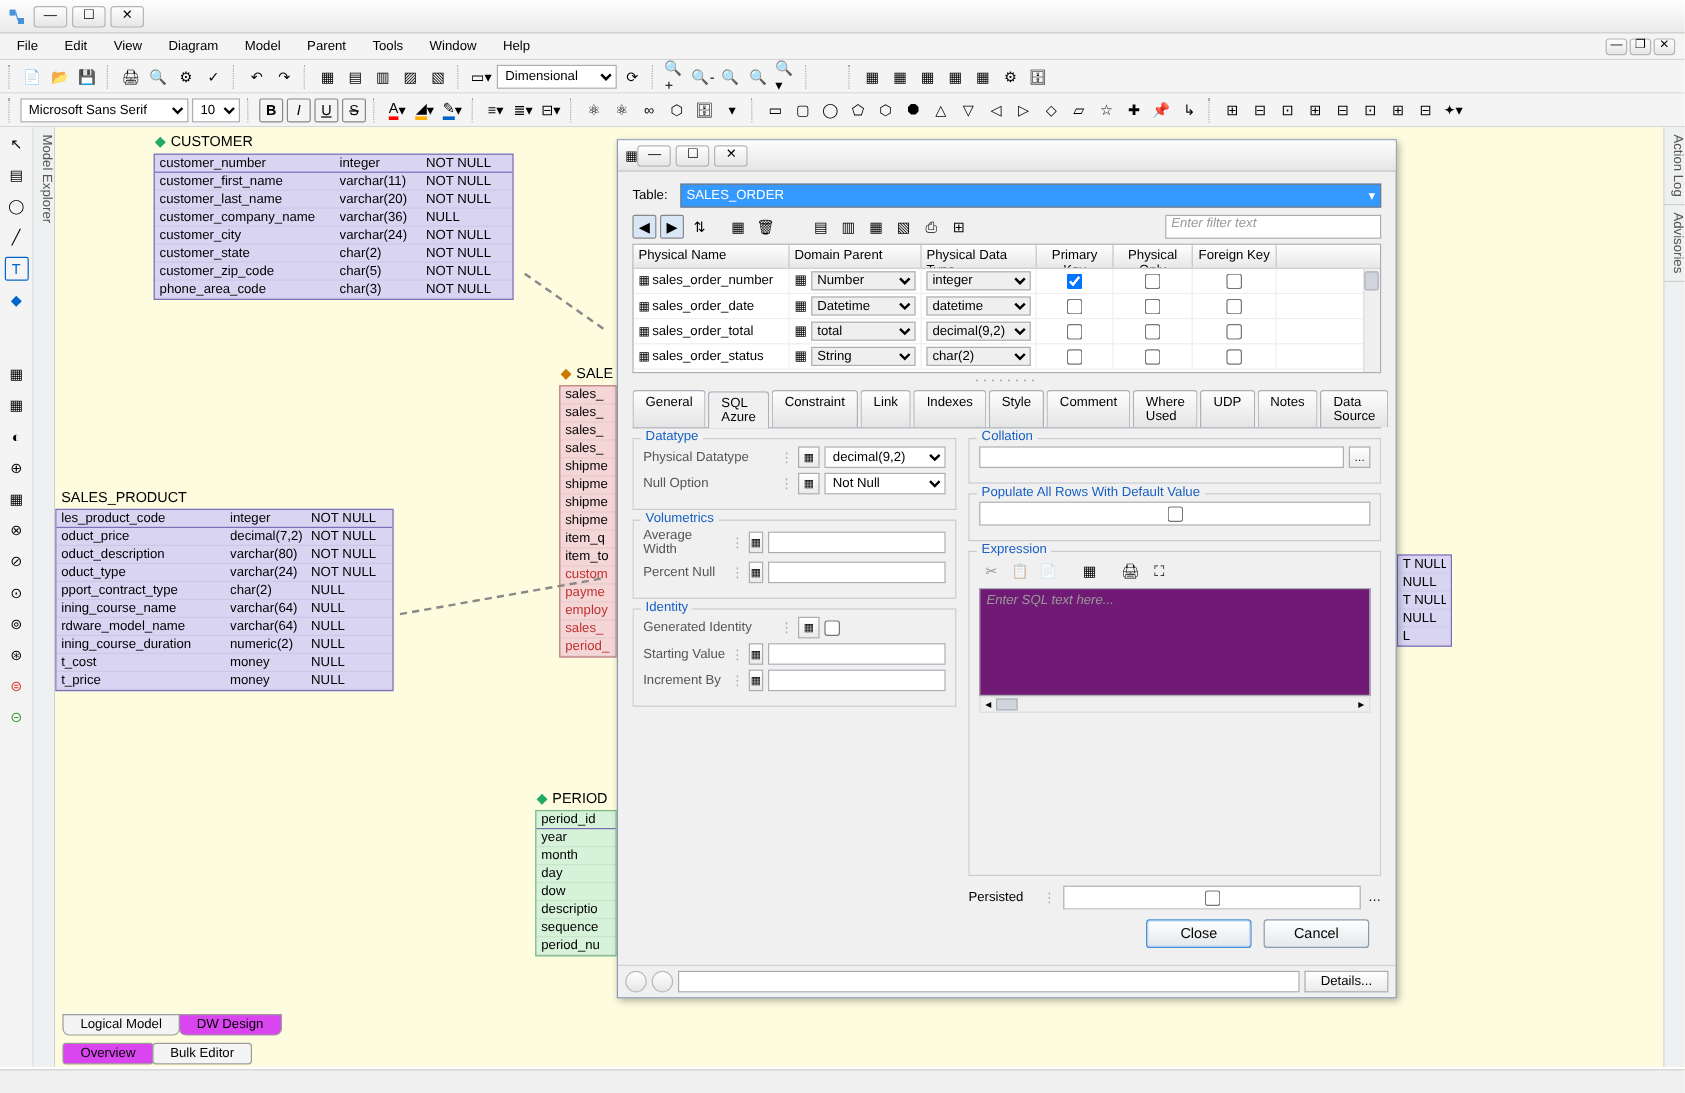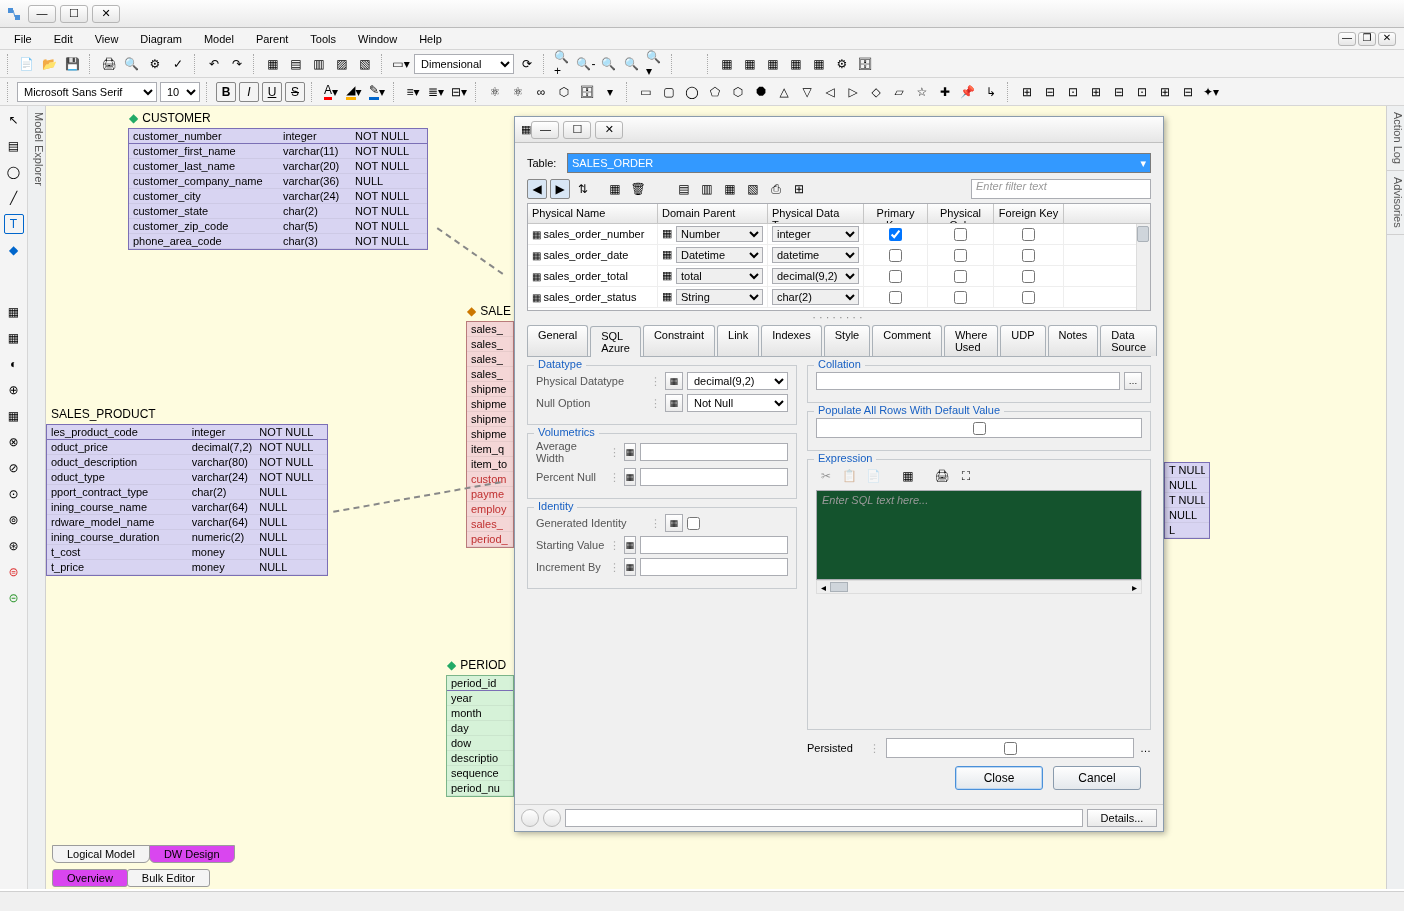--- a/index.html
+++ b/index.html
@@ -77,21 +77,21 @@
 
 .panel-area { flex:1; display:flex; gap:10px; padding-top:8px; overflow:hidden;}
 .left-pane { width:270px; display:flex; flex-direction:column; gap:8px;}
 .right-pane { flex:1; display:flex; flex-direction:column; gap:8px;}
 .fieldset { border:1px solid #c8ccd0; padding:6px 8px 8px 8px; position:relative;}
 .fieldset .legend { position:absolute; top:-8px; left:6px; background:#f0f0f0; padding:0 4px; color:#1860c3; font-size:11px;}
 .frow { display:flex; align-items:center; gap:4px; margin-bottom:4px;}
 .frow .lbl { width:110px; color:#555;}
 .frow .micro { width:18px; height:18px; border:1px solid #abadb3; background:linear-gradient(#fff,#eaeaea); display:flex; align-items:center; justify-content:center; font-size:9px; cursor:pointer;}
 .frow select, .frow input[type=text]{ flex:1; height:18px; border:1px solid #abadb3; font-size:11px; padding:0 2px; background:#fff;}
-.expr-box { border:1px solid #abadb3; background:#14532d; height:90px; position:relative;}
+.expr-box { border:1px solid #abadb3; background:#701a75; height:90px; position:relative;}
 .expr-box .ph { color:#999; font-style:italic; padding:3px 5px;}
 .hbar { height:14px; border:1px solid #ddd; background:#efefef; display:flex; align-items:center; padding:0 4px; gap:4px; font-size:10px;}
 .hbar .th { width:18px; height:10px; background:#cfd5db; border:1px solid #aab1b8;}
 .persisted { display:flex; align-items:center; gap:6px;}
 .persisted .lbl{ width:56px;}
 .persisted .box { flex:1; height:20px; border:1px solid #abadb3; background:#fff; display:flex; align-items:center; padding:0 4px;}
 
 .dlg-footer { display:flex; justify-content:flex-end; gap:10px; padding:8px 10px;}
 .dlg-btn { width:88px; height:24px; border:1px solid #8a9bad; background:linear-gradient(#fefefe,#e4e8ec); border-radius:3px; cursor:pointer; font-size:12px;}
 .dlg-btn.primary { border-color:#4a90d9; box-shadow:0 0 0 1px #bcd7f2 inset;}

